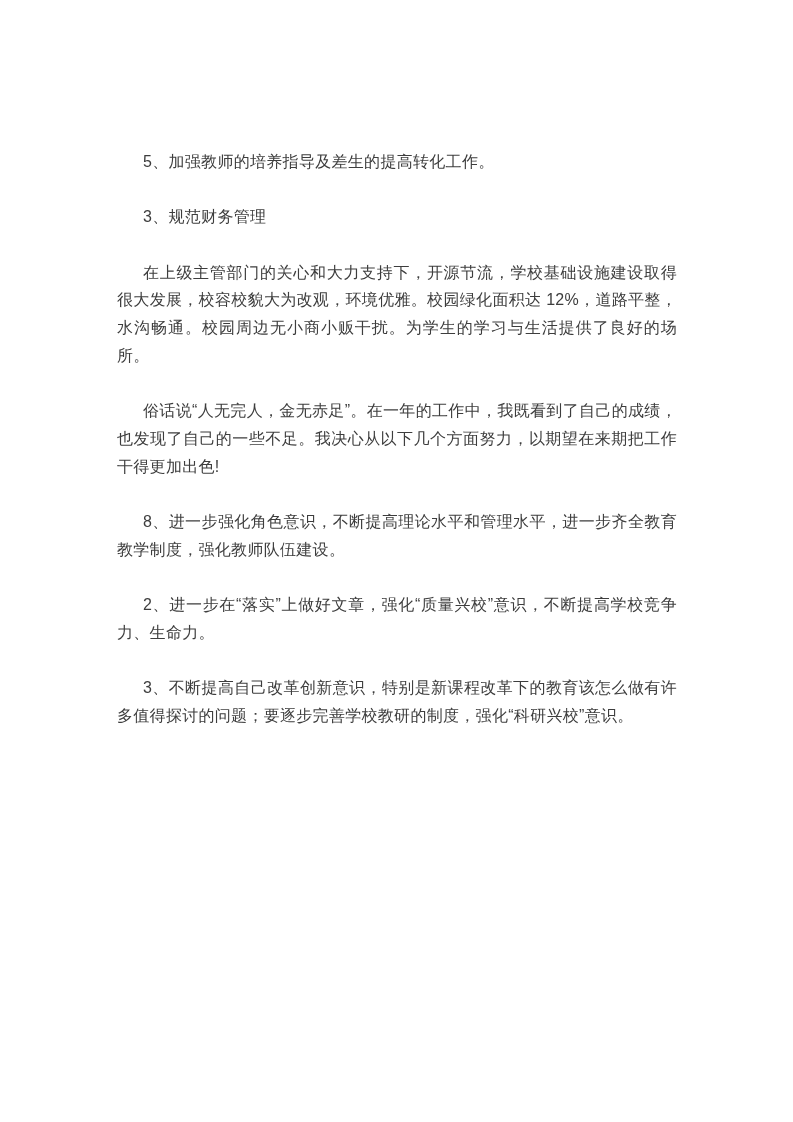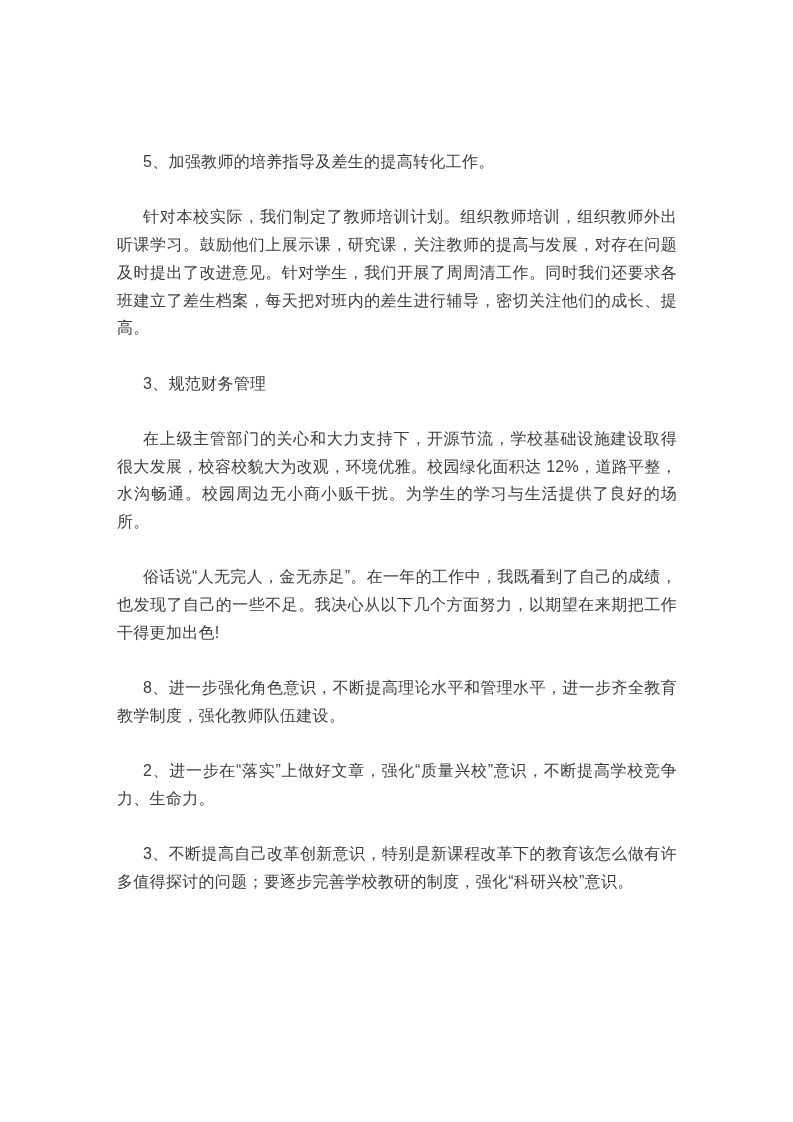--- a/index.html
+++ b/index.html
@@ -32,21 +32,20 @@
     text-indent: 26px;
     letter-spacing: 0.3px;
   }
 </style>
 </head>
 <body>
 
 <div class="page">
   <div class="content">
     <p>5、加强教师的培养指导及差生的提高转化工作。</p>
-    <p>针对本校实际，我们制定了教师培训计划。组织教师培训，组织教师外出听课学习。鼓励他们上展示课，研究课，关注教师的提高与发展，对存在问题及时提出了改进意见。针对学生，我们开展了周周清工作。同时我们还要求各班建立了差生档案，每天把对班内的差生进行辅导，密切关注他们的成长、提高。</p>
     <p>3、规范财务管理</p>
     <p>在上级主管部门的关心和大力支持下，开源节流，学校基础设施建设取得很大发展，校容校貌大为改观，环境优雅。校园绿化面积达 12%，道路平整，水沟畅通。校园周边无小商小贩干扰。为学生的学习与生活提供了良好的场所。</p>
     <p>俗话说“人无完人，金无赤足”。在一年的工作中，我既看到了自己的成绩，也发现了自己的一些不足。我决心从以下几个方面努力，以期望在来期把工作干得更加出色!</p>
     <p>8、进一步强化角色意识，不断提高理论水平和管理水平，进一步齐全教育教学制度，强化教师队伍建设。</p>
     <p>2、进一步在“落实”上做好文章，强化“质量兴校”意识，不断提高学校竞争力、生命力。</p>
     <p>3、不断提高自己改革创新意识，特别是新课程改革下的教育该怎么做有许多值得探讨的问题；要逐步完善学校教研的制度，强化“科研兴校”意识。</p>
   </div>
 </div>
 
 </body></html>

